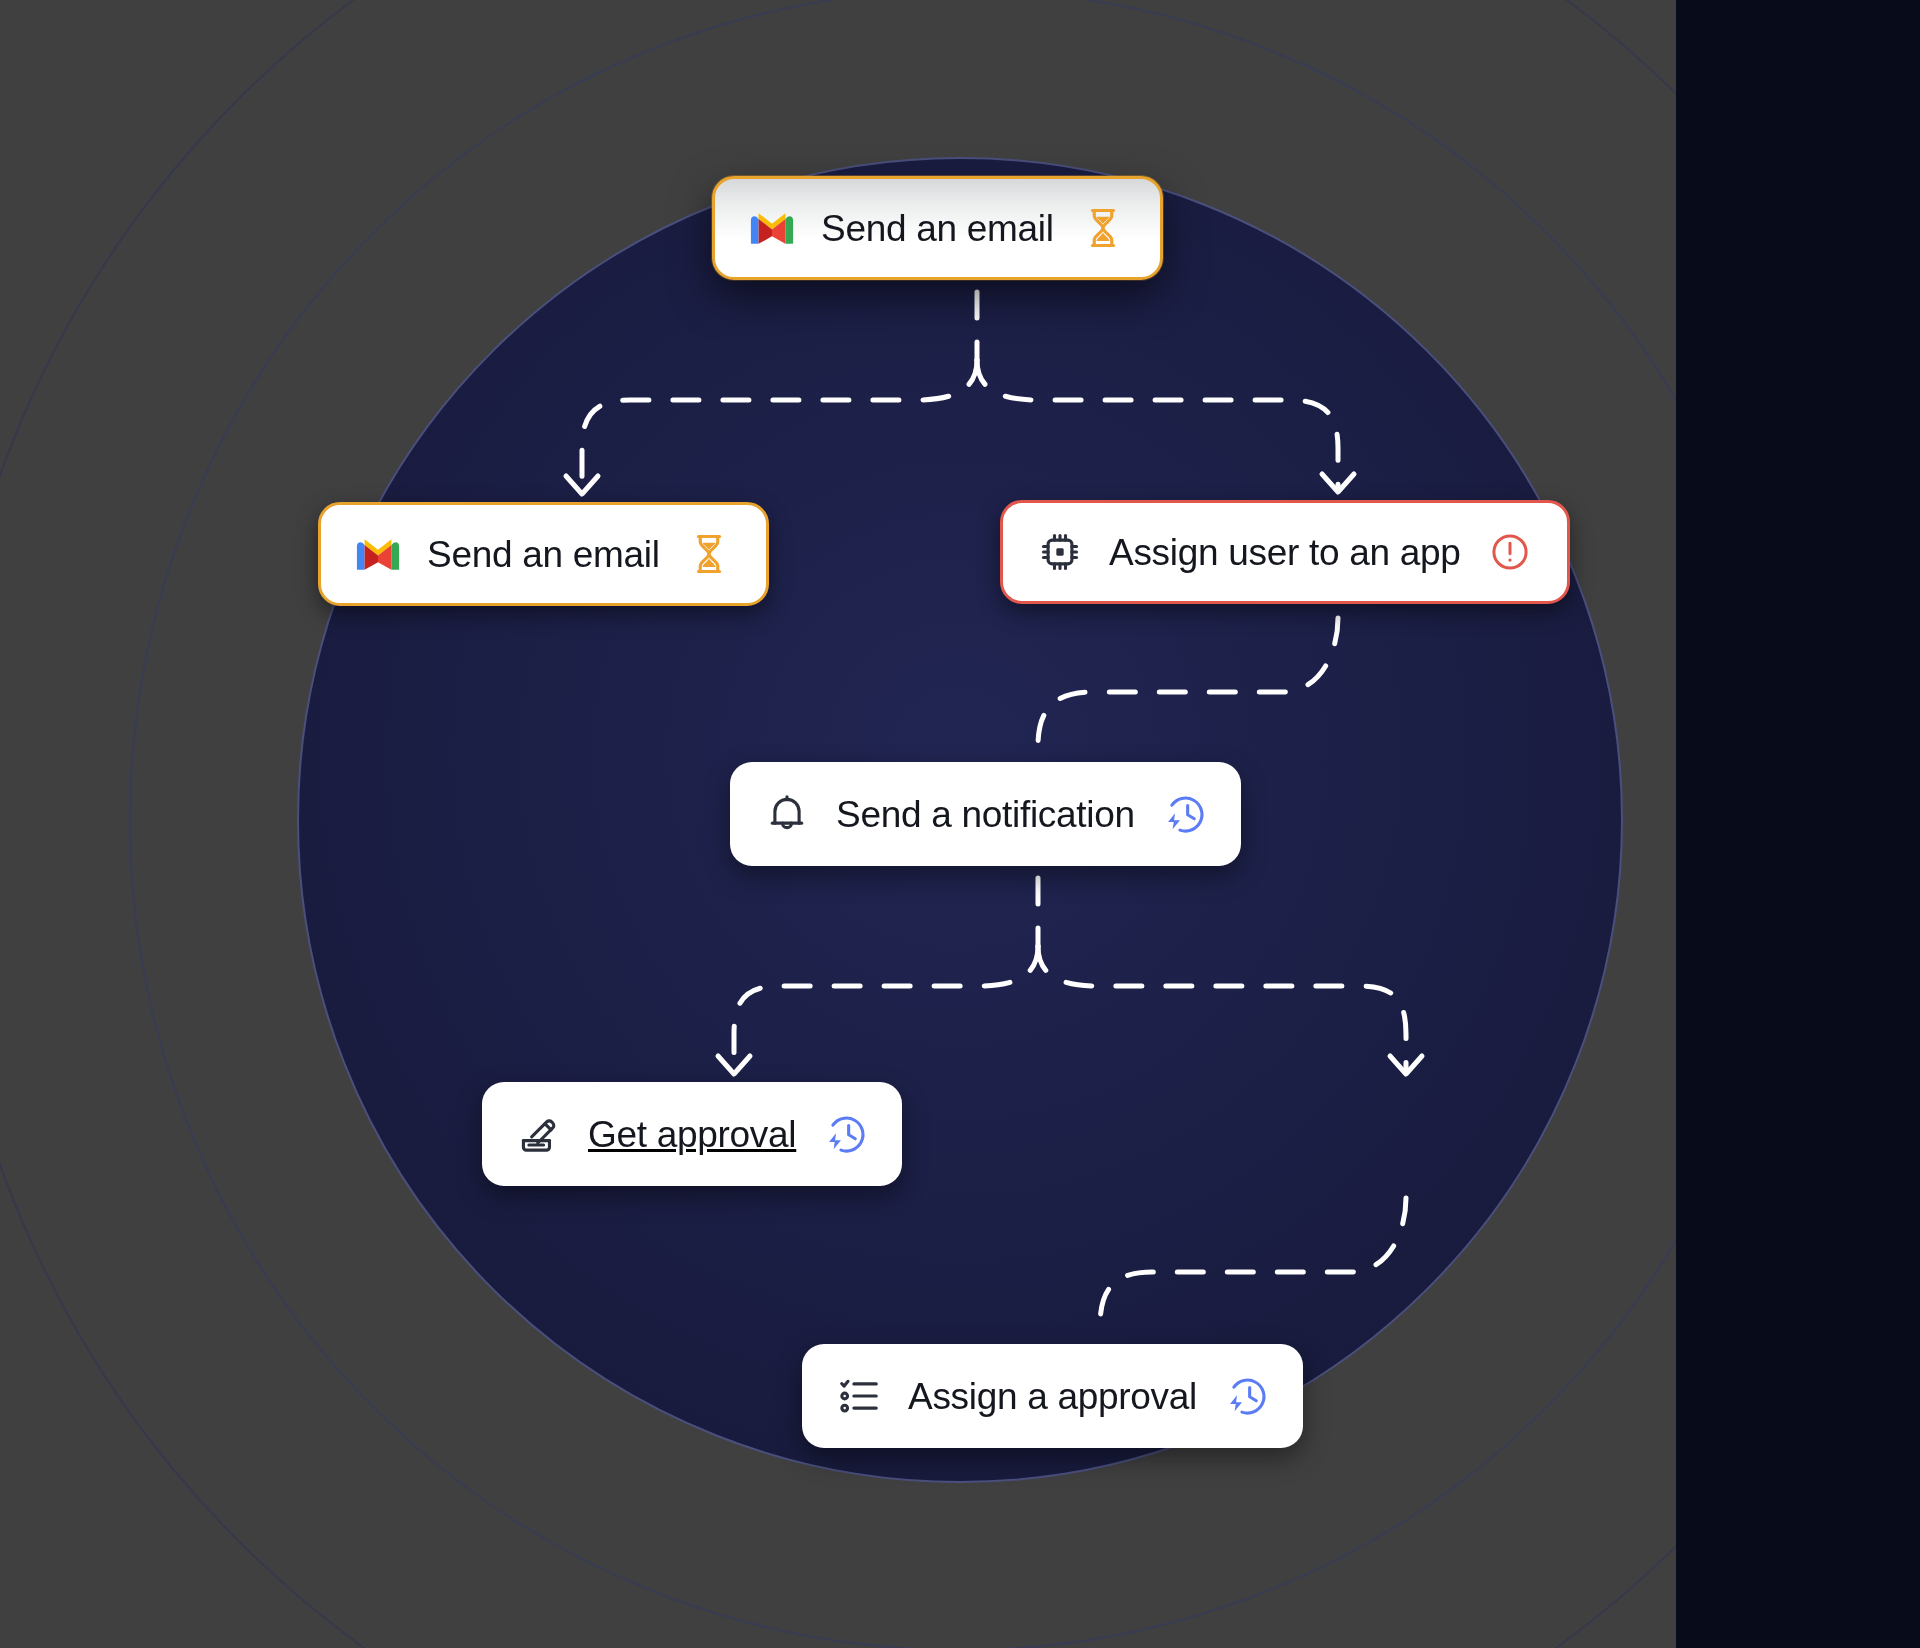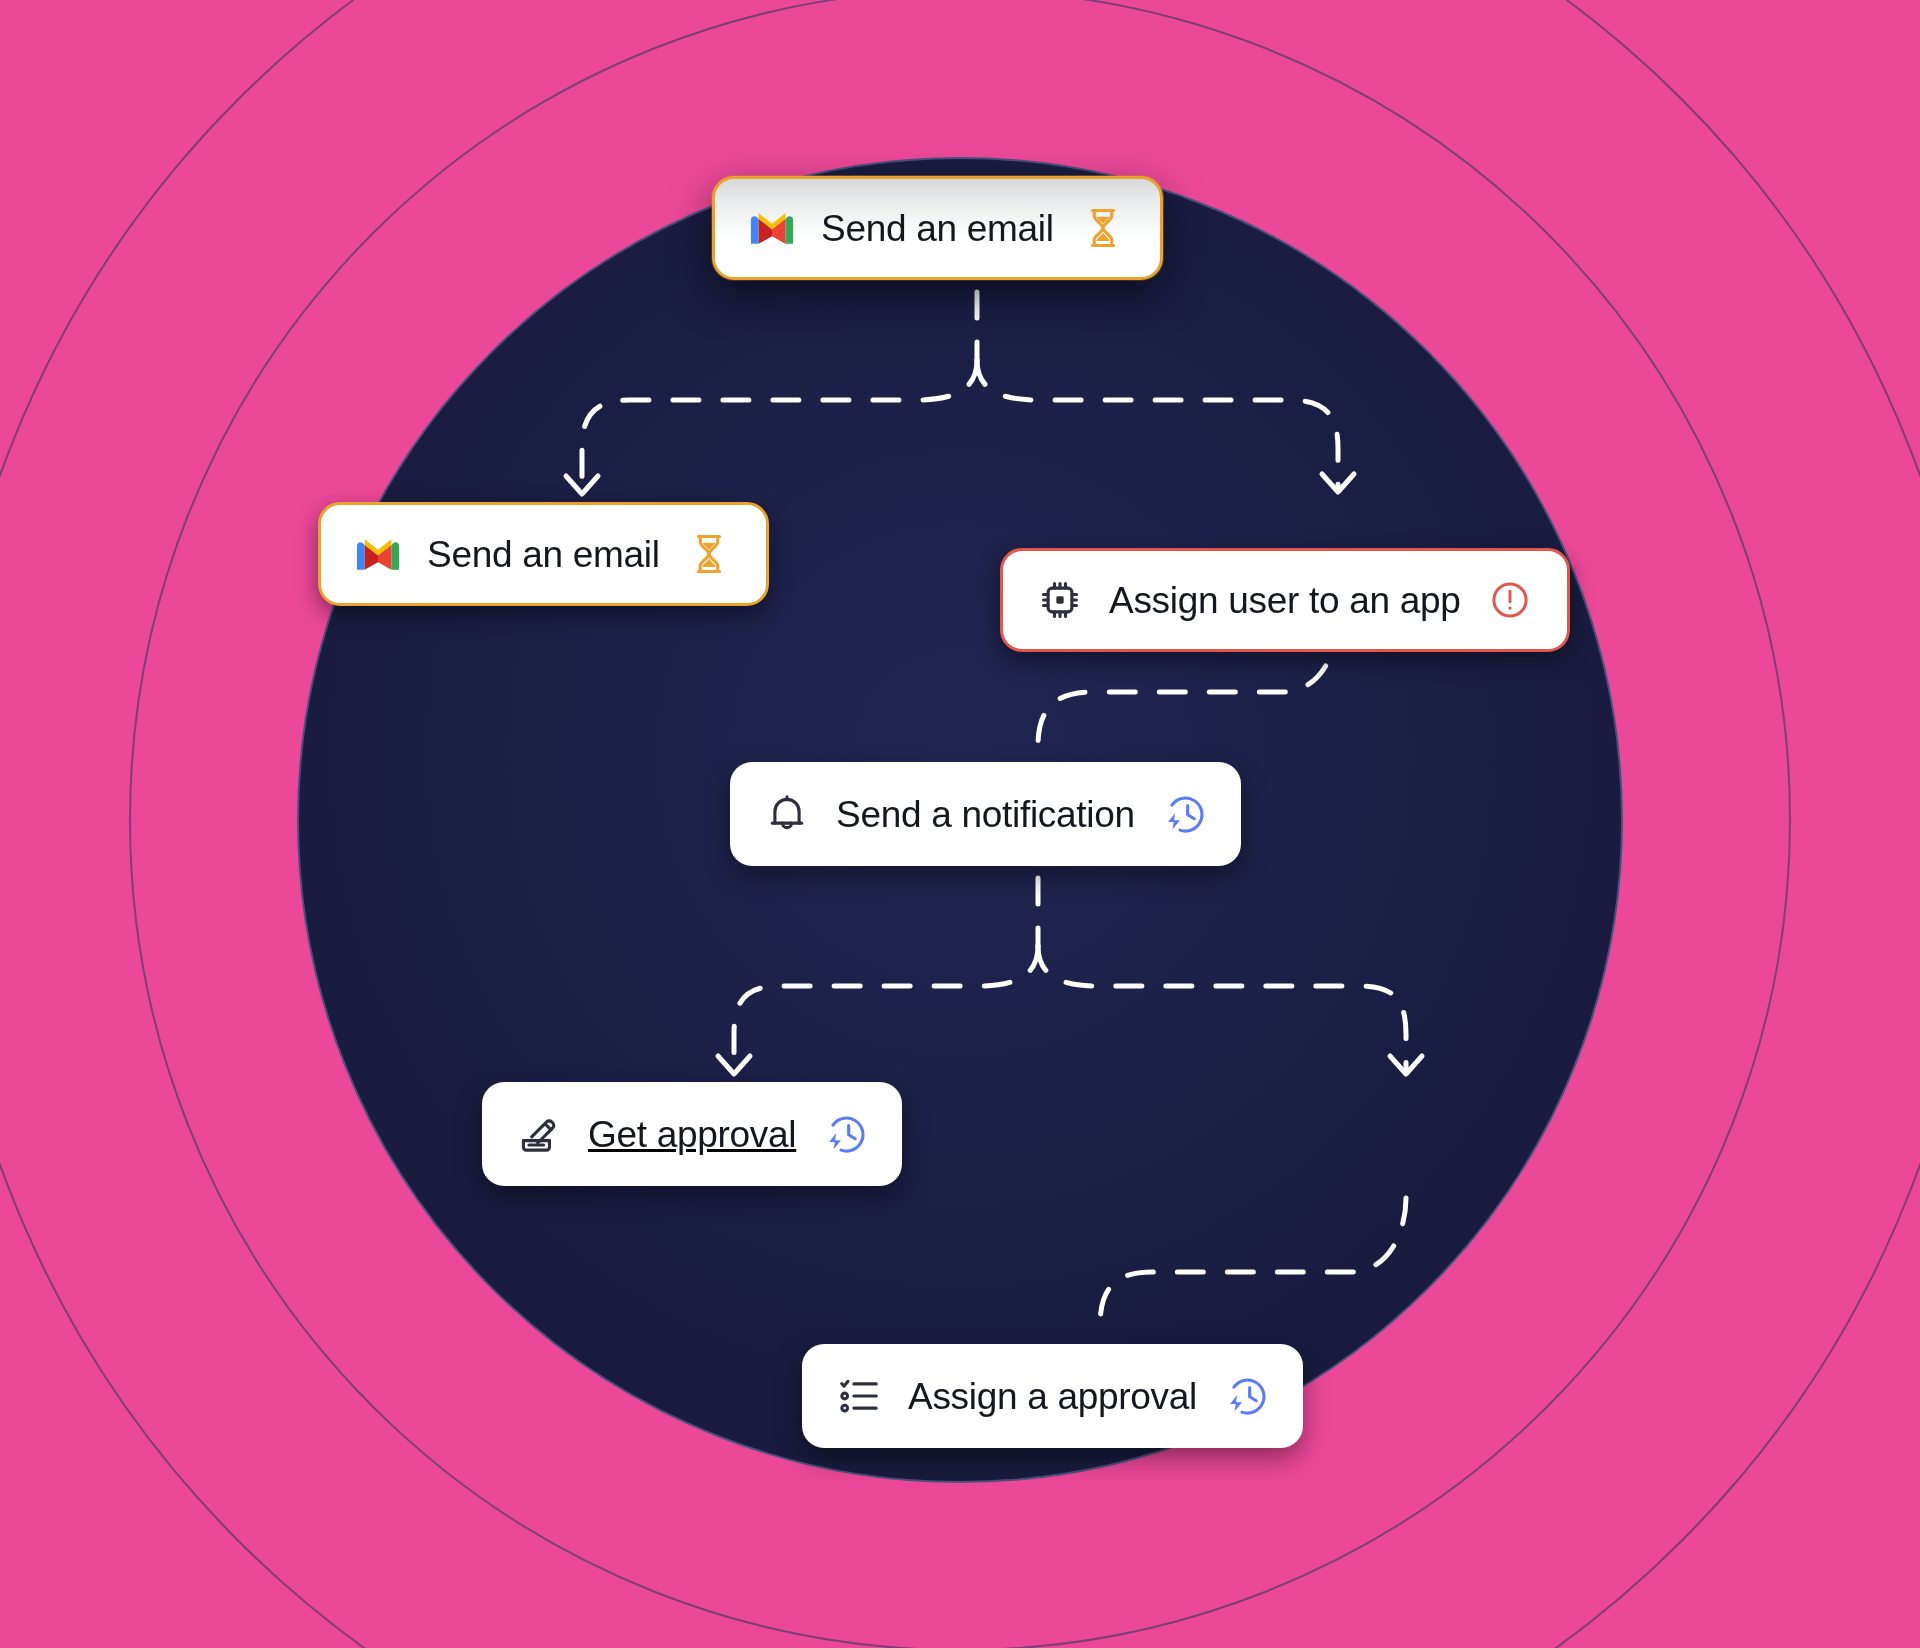--- a/index.html
+++ b/index.html
@@ -4,22 +4,22 @@
 <style>
   * { margin:0; padding:0; box-sizing:border-box; }
   html, body {
     width:1920px; height:1648px;
     background:#070b1a;
     font-family:"Liberation Sans", sans-serif;
     overflow:hidden;
   }
   #stage {
     position:relative;
-    width:1920px; height:1648px;
-    background:#ec4899;
+    width:1676px; height:1648px;
+    background:#404040;
     overflow:hidden;
   }
   #bg-svg { position:absolute; inset:0; width:1920px; height:1648px; }
   #edge-svg { position:absolute; inset:0; width:1920px; height:1648px; pointer-events:none; }
 
   .node {
     position:absolute;
     display:flex;
     align-items:center;
     background:#ffffff;
@@ -49,21 +49,20 @@
   .node.plain {
     box-shadow:0 10px 26px rgba(0,0,0,0.42);
   }
   .node.warn {
     border:3px solid #e7a32b;
     box-shadow:0 8px 22px rgba(0,0,0,0.45);
   }
   .node.error {
     border:3px solid #e2574c;
     box-shadow:0 8px 22px rgba(0,0,0,0.45);
-    margin-top:48px;
   }
   .node.selected {
     border:3px solid #e7a32b;
     background:linear-gradient(180deg,#d7d8da 0%,#eceded 26%,#ffffff 62%,#ffffff 100%);
     box-shadow:0 16px 40px rgba(0,0,0,0.55), 0 0 0 1px rgba(231,163,43,0.35);
   }
 
   
   #node-root      { left:712px;  top:176px;  }
   #node-email2    { left:318px;  top:502px;  }

